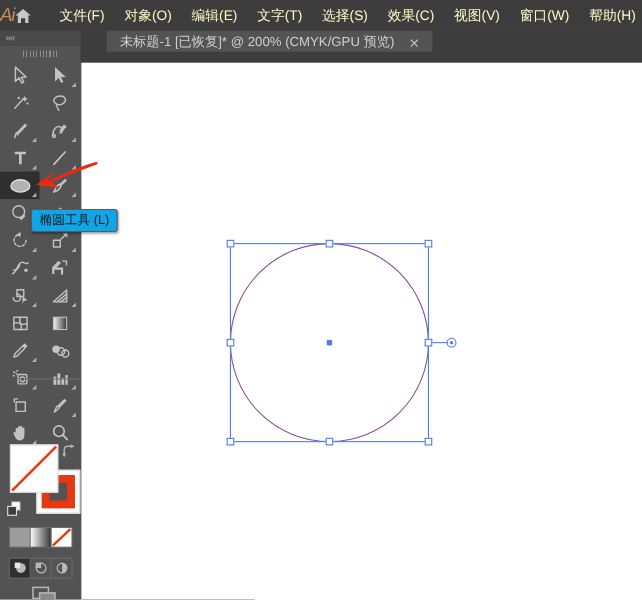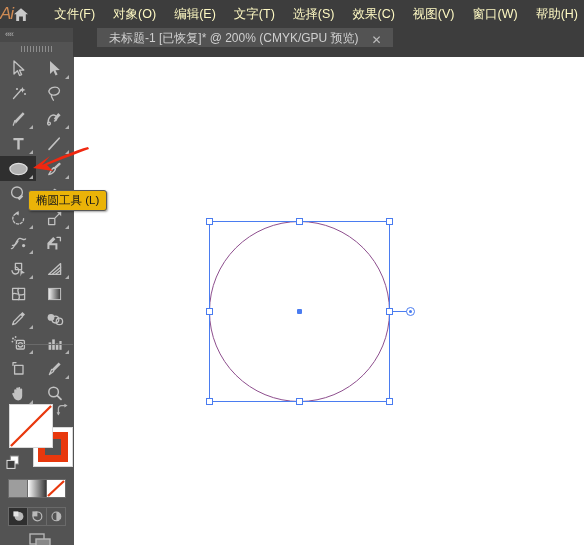--- a/index.html
+++ b/index.html
@@ -167,21 +167,21 @@
   .corner-widget i{
     width:3px;height:3px;border-radius:50%;background:#4a7cf0;display:block;
   }
 
   
   .red-arrow{position:absolute;left:30px;top:145px;pointer-events:none;}
 
   
   .tooltip{
     position:absolute;left:28px;top:190px;
-    background:#eab308;border:1px solid #5a5a5a;border-radius:3px;
+    background:#0ea5e9;border:1px solid #5a5a5a;border-radius:3px;
     padding:2px 7px;color:#1a1a1a;font-size:11.5px;white-space:nowrap;
     box-shadow:1px 1px 2px rgba(0,0,0,.35);z-index:40;
   }
 </style>
 </head>
 <body>
 
 <div id="app">
 
   <div class="menubar">

